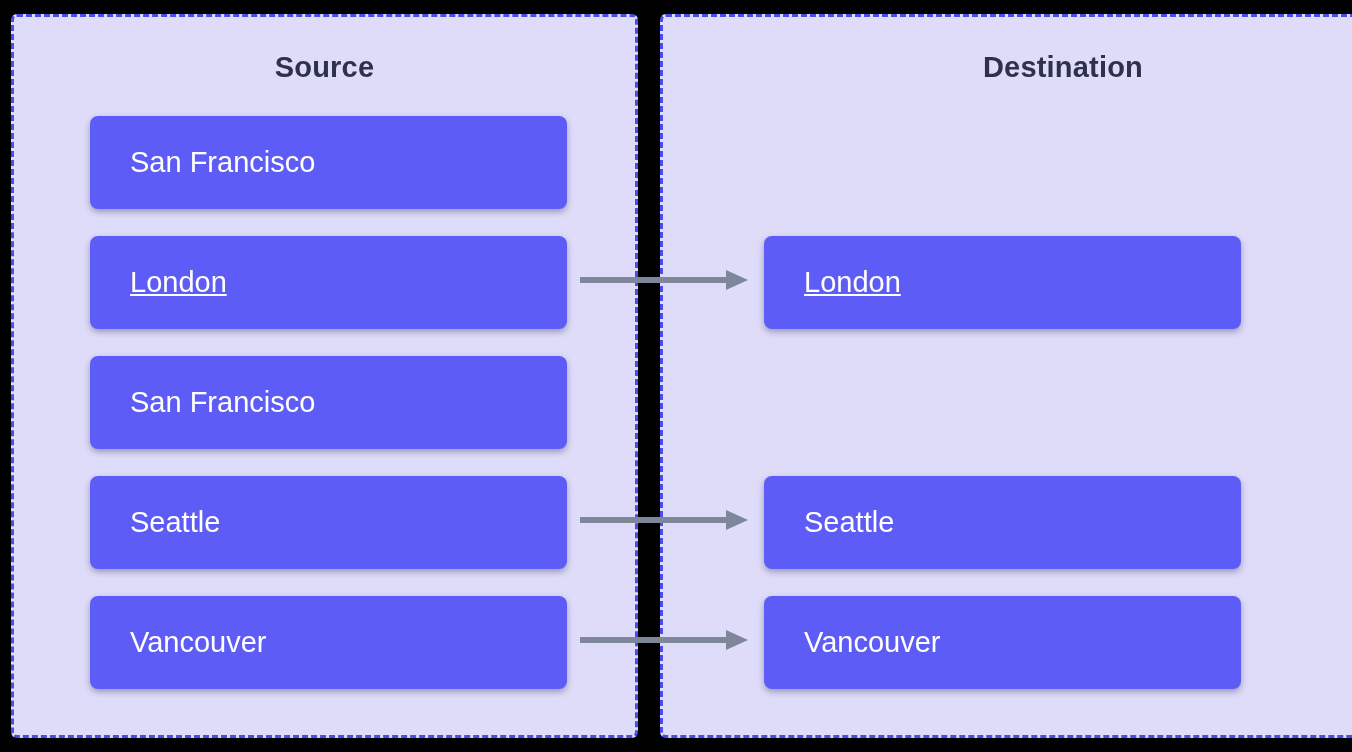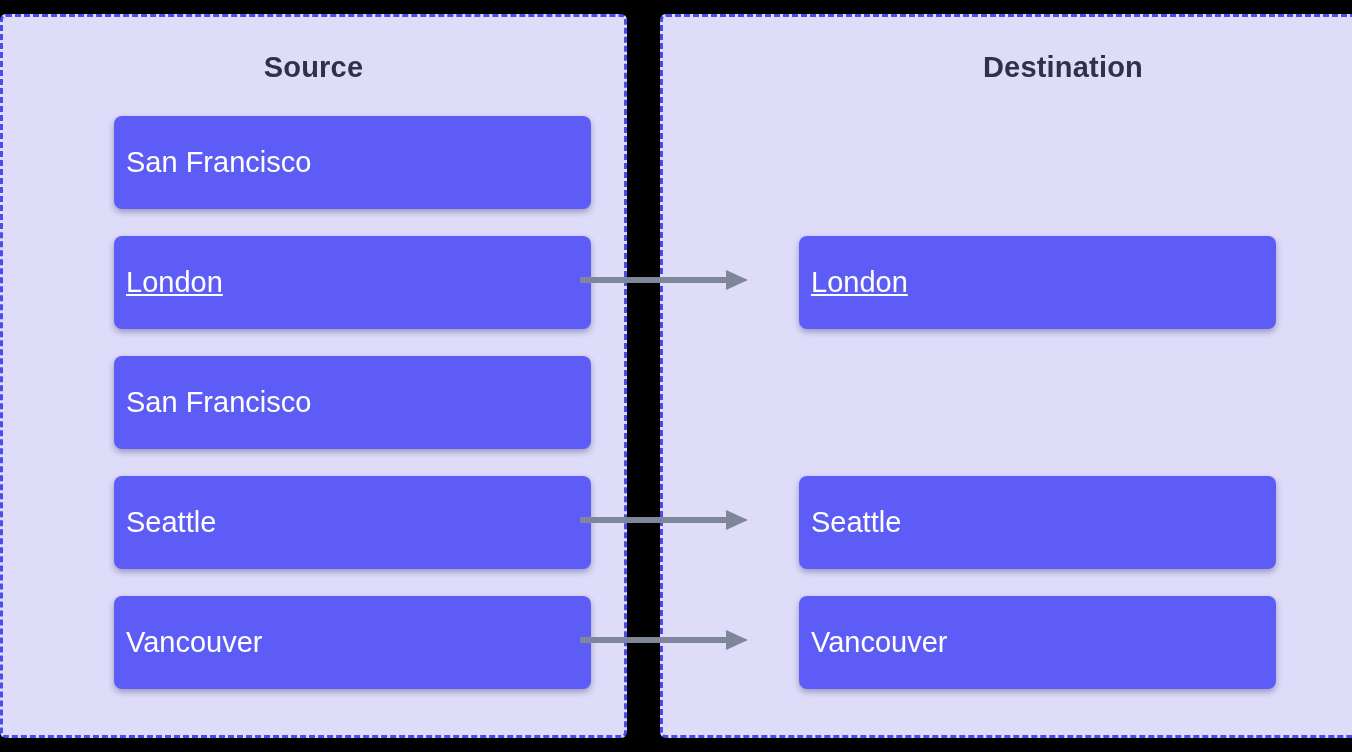--- a/index.html
+++ b/index.html
@@ -17,21 +17,21 @@
   }
   .panel {
     position: absolute;
     top: 14px;
     height: 724px;
     background: #dedcf9;
     border: 3px dashed #4a4cee;
     border-radius: 6px;
     box-sizing: border-box;
   }
-  .panel-source { left: 0;  width: 627px; }
+  .panel-source { left: 11px;  width: 627px; }
   .panel-dest   { left: 660px; width: 806px; }
   .panel-title {
     position: absolute;
     top: 34px;
     left: 0;
     width: 100%;
     text-align: center;
     font-size: 29px;
     font-weight: 700;
     color: #2e3248;
@@ -41,25 +41,24 @@
     position: absolute;
     width: 477px;
     height: 93px;
     background: #5e5cf6;
     border-radius: 8px;
     color: #ffffff;
     font-size: 29px;
     font-weight: 500;
     display: flex;
     align-items: center;
-    padding-left: 12px;
+    padding-left: 40px;
     box-sizing: border-box;
     box-shadow: 0 3px 6px rgba(30, 30, 80, 0.35);
     cursor: grab;
-    margin-left: 35px;
   }
   .panel-source .item { left: 76px; }
   .panel-dest   .item { left: 101px; }
   .row-0 { top: 99px; }
   .row-1 { top: 219px; text-decoration: underline; }
   .row-2 { top: 339px; }
   .row-3 { top: 459px; }
   .row-4 { top: 579px; }
   .arrow {
     position: absolute;

